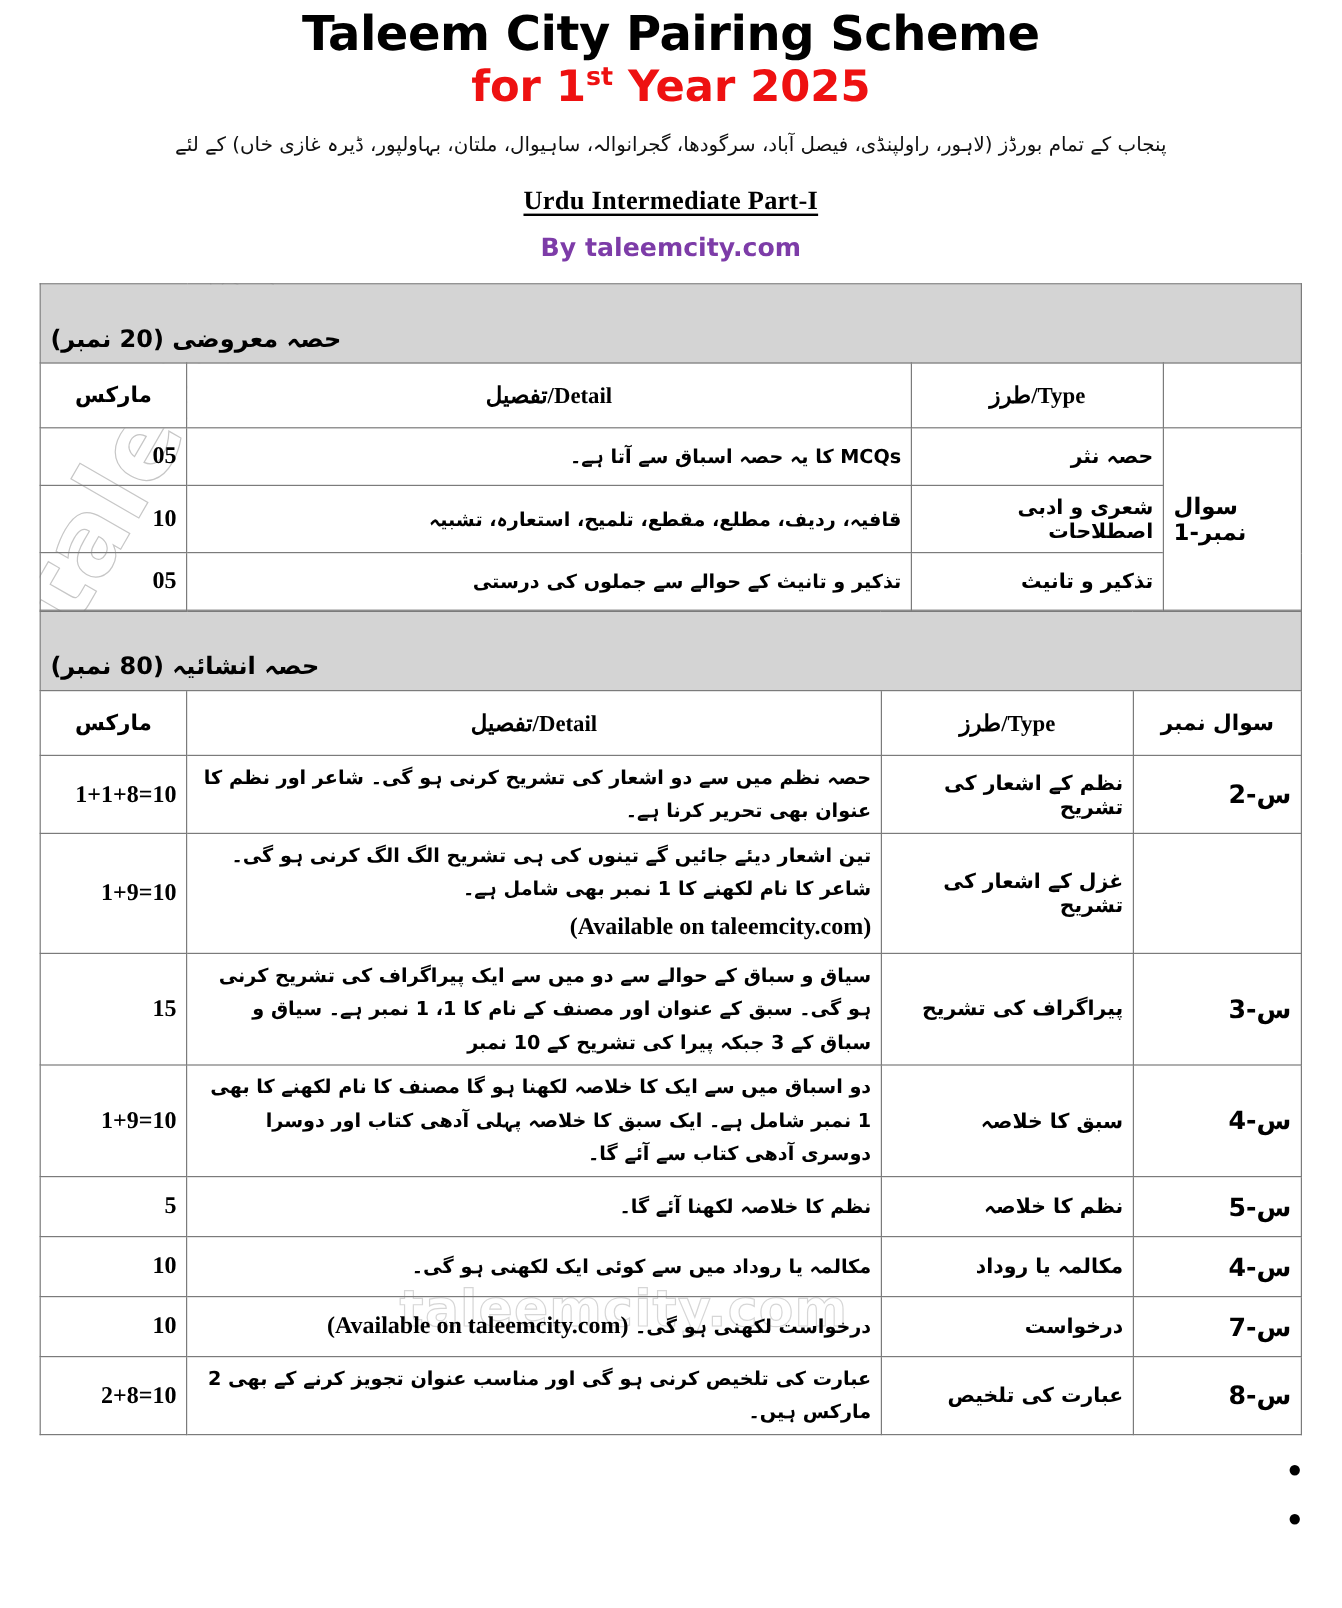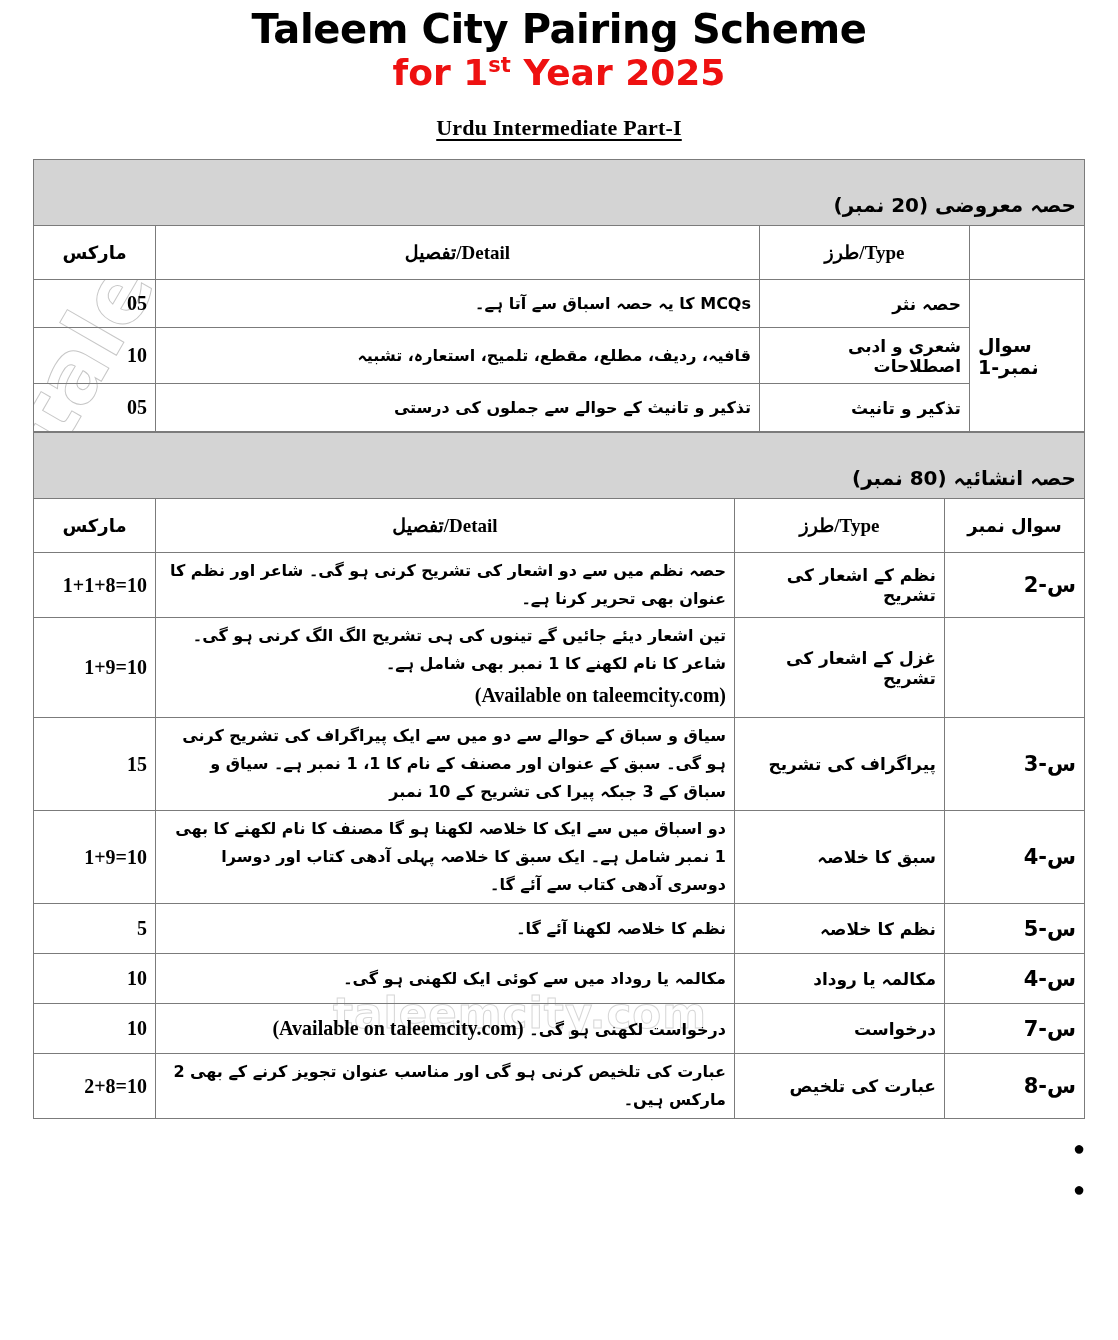--- a/index.html
+++ b/index.html
@@ -86,21 +86,21 @@
   }
   table.scheme td, table.scheme th {
     border: 1px solid #7b7b7b;
     padding: 4px 8px;
     vertical-align: middle;
     background: transparent;
   }
   .band {
     background: #d4d4d4 !important;
     height: 66px;
-    text-align: right;
+    text-align: left;
     border: 1px solid #7b7b7b;
   }
   .band-text {
     direction: rtl;
     font-family: "DejaVu Sans", "Liberation Sans", sans-serif;
     font-size: 20px;
     font-weight: bold;
     position: relative;
     top: 12px;
   }
@@ -236,21 +236,23 @@
     font-weight: bold;
     font-size: 17px;
   }
 </style>
 </head>
 <body>
 
 <div class="doc-header">
   <div class="title-main">Taleem City Pairing Scheme</div>
   <div class="title-sub"><span>for 1</span><sup>st</sup><span> Year 2025</span></div>
+  <div class="boards-line">پنجاب کے تمام بورڈز (لاہور، راولپنڈی، فیصل آباد، سرگودھا، گجرانوالہ، ساہیوال، ملتان، بہاولپور، ڈیرہ غازی خاں) کے لئے</div>
   <div class="subject-line">Urdu Intermediate Part-I</div>
+  <div class="byline">By taleemcity.com</div>
 </div>
 
 <div class="sheet">
 
   <div class="wm-layer">
     <div class="wm wm-top">taleemcity.com</div>
     <div class="wm wm-big">taleemcity.com</div>
     <div class="wm wm-mid">taleemcity.com</div>
   </div>
 

